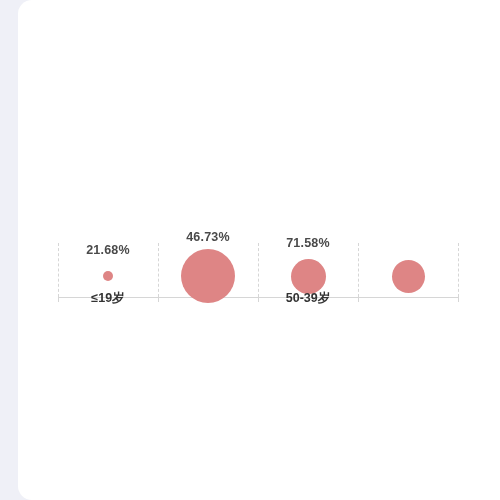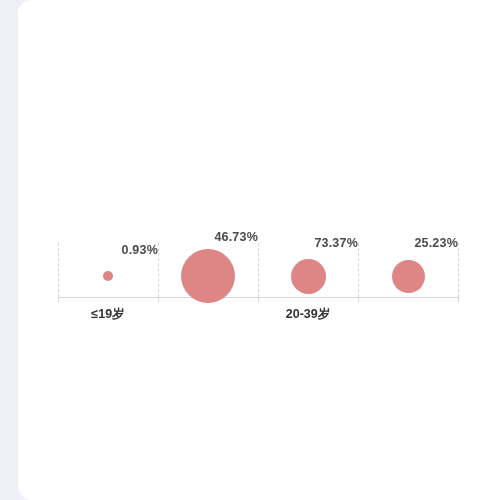--- a/index.html
+++ b/index.html
@@ -77,21 +77,21 @@
     top: 230px;
     width: 100px;
     height: 95px;
   }
 
   
   .value-label {
     position: absolute;
     left: 0;
     width: 100px;
-    text-align: right;
+    text-align: center;
     font-size: 12.5px;
     font-weight: bold;
     color: #4a4a4a;
     letter-spacing: 0.2px;
     white-space: nowrap;
   }
 
   
   .bubble-wrap {
     position: absolute;
@@ -103,21 +103,21 @@
 
   .bubble {
     position: absolute;
     border-radius: 50%;
     background: #de8585;
   }
 
   
   .cat-label {
     position: absolute;
-    top: 76px;
+    top: 60px;
     left: 0;
     width: 100px;
     text-align: center;
     font-size: 12.5px;
     font-weight: bold;
     color: #333333;
     white-space: nowrap;
   }
 </style>
 </head>
@@ -137,43 +137,42 @@
     <div class="axis-tick" style="left:358px;"></div>
     <div class="axis-tick" style="left:458px;"></div>
 
     <div class="divider" style="left:58px;"></div>
     <div class="divider" style="left:158px;"></div>
     <div class="divider" style="left:258px;"></div>
     <div class="divider" style="left:358px;"></div>
     <div class="divider" style="left:458px;"></div>
 
     <div class="category" style="left:58px;">
-      <div class="value-label" style="top:13px;">0.93%</div>
+      <div class="value-label" style="top:13px;">21.68%</div>
       <div class="bubble-wrap">
         <div class="bubble" style="width: 10px; height: 10px; left: 45px; top: 41px; background: rgb(222, 133, 133);"></div>
       </div>
       <div class="cat-label">≤19岁</div>
     </div>
 
     <div class="category" style="left:158px;">
       <div class="value-label" style="top:0px;">46.73%</div>
       <div class="bubble-wrap">
         <div class="bubble" style="width: 54px; height: 54px; left: 23px; top: 19px; background: rgb(222, 133, 133);"></div>
       </div>
     </div>
 
     <div class="category" style="left:258px;">
-      <div class="value-label" style="top:6px;">73.37%</div>
+      <div class="value-label" style="top:6px;">71.58%</div>
       <div class="bubble-wrap">
         <div class="bubble" style="width: 35px; height: 35px; left: 32.5px; top: 28.5px; background: rgb(222, 133, 133);"></div>
       </div>
-      <div class="cat-label">20-39岁</div>
+      <div class="cat-label">50-39岁</div>
     </div>
 
     <div class="category" style="left:358px;">
-      <div class="value-label" style="top:6px;">25.23%</div>
       <div class="bubble-wrap">
         <div class="bubble" style="width: 33px; height: 33px; left: 33.5px; top: 29.5px; background: rgb(222, 133, 133);"></div>
       </div>
     </div>
 
   </div>
 </div>
 
 </body></html>

